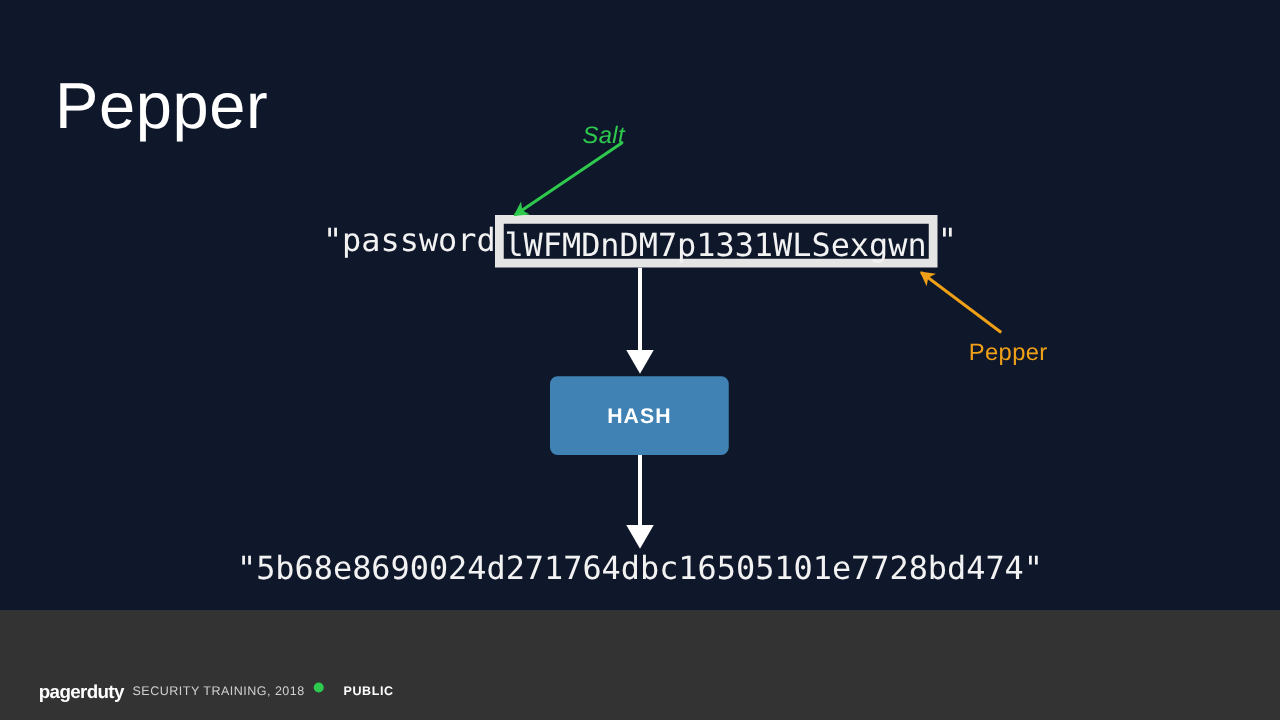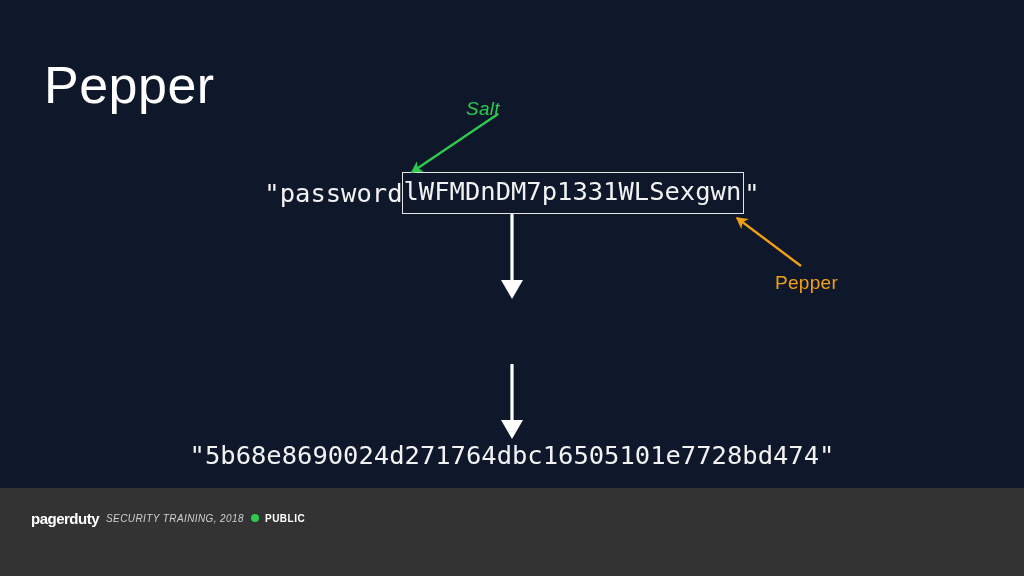--- a/index.html
+++ b/index.html
@@ -58,21 +58,21 @@
     height: 42px;
   }
   .seg-salt {
     border: 3px solid #2dca4e;
     box-sizing: border-box;
     height: 42px;
     line-height: 36px;
     padding: 0 1px 0 2px;
   }
   .seg-pepper {
-    border: 1px solid #e5e5e5;
+    border: 7px solid #e5e5e5;
     box-sizing: border-box;
     height: 42px;
     line-height: 36px;
     padding: 0 2px 0 1px;
     margin-left: -1px;
   }
 
   
   .ann-salt-label {
     position: absolute;
@@ -154,53 +154,51 @@
     font-family: "DejaVu Sans Mono", monospace;
     font-size: 25.5px;
     color: #f2f2f2;
     white-space: pre;
   }
 
   
   .footer {
     position: absolute;
     left: 31px;
-    top: 510px;
+    top: 546px;
     display: flex;
-    align-items: center;
     height: 16px;
   }
   .footer-logo {
     font-size: 15px;
     font-weight: bold;
     color: #ffffff;
     letter-spacing: -0.5px;
     line-height: 15px;
   }
   .footer-meta {
     font-size: 10px;
     color: #d0d0d0;
     letter-spacing: 0.4px;
     margin-left: 7px;
     line-height: 15px;
-    font-style: italic;
   }
   .footer-dot {
     width: 8px;
     height: 8px;
     border-radius: 50%;
     background: #2dca4e;
     margin-left: 7px;
   }
   .footer-class {
     font-size: 10px;
     font-weight: bold;
     color: #ffffff;
     letter-spacing: 0.5px;
-    margin-left: 6px;
+    margin-left: 16px;
     line-height: 15px;
   }
 </style>
 </head>
 <body>
 
 <div class="slide">
 
   <div class="title">Pepper</div>
 
@@ -226,20 +224,21 @@
       </marker>
     </defs>
     <line x1="76" y1="56" x2="12" y2="8" stroke="#f0a017" stroke-width="2.4" marker-end="url(#arrOrange)"></line>
   </svg>
 
   <svg class="flow-arrow-1" viewBox="0 0 44 86">
     <line x1="22" y1="0" x2="22" y2="68" stroke="#ffffff" stroke-width="3.2"></line>
     <path d="M11,66 L33,66 L22,85 Z" fill="#ffffff"></path>
   </svg>
 
+  <div class="hash-box">HASH</div>
 
   <svg class="flow-arrow-2" viewBox="0 0 44 76">
     <line x1="22" y1="0" x2="22" y2="58" stroke="#ffffff" stroke-width="3.2"></line>
     <path d="M11,56 L33,56 L22,75 Z" fill="#ffffff"></path>
   </svg>
 
   <div class="hash-output">"5b68e8690024d271764dbc16505101e7728bd474"</div>
 
   <div class="footer">
     <span class="footer-logo">pagerduty</span>

